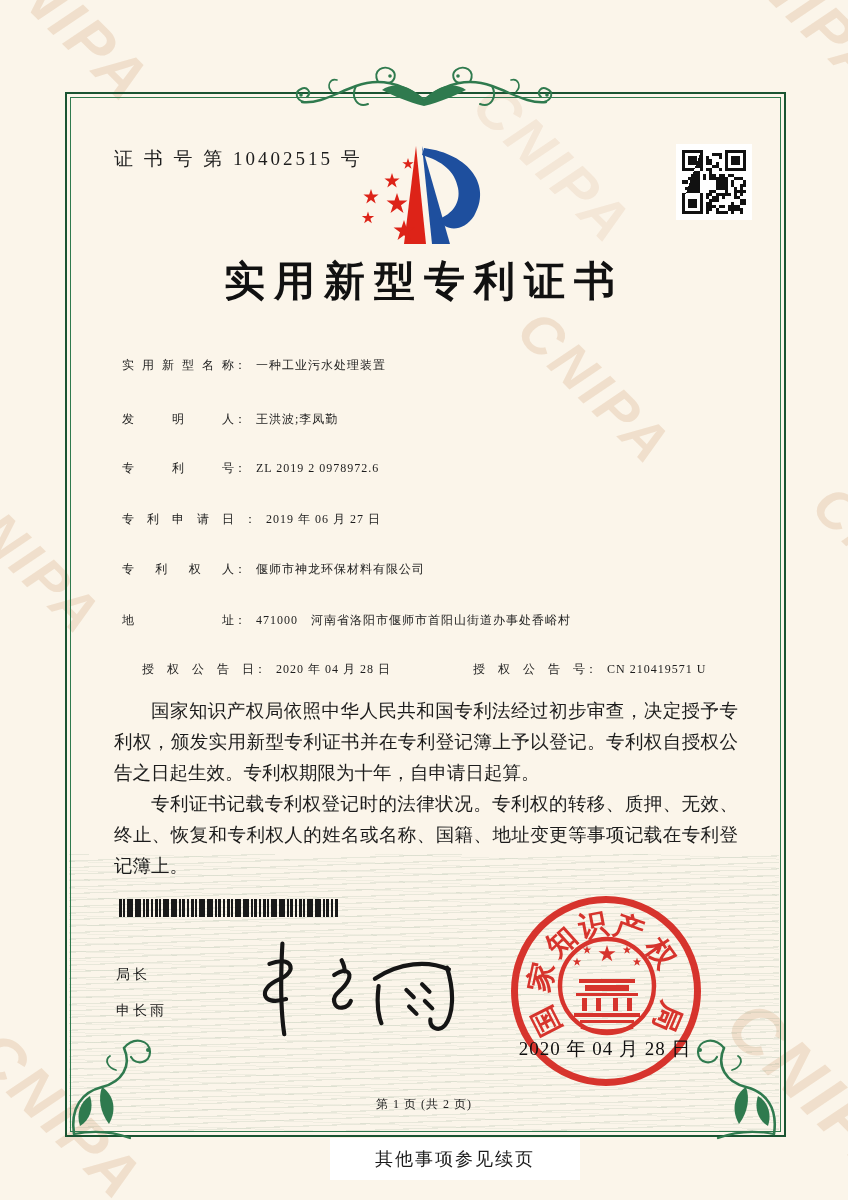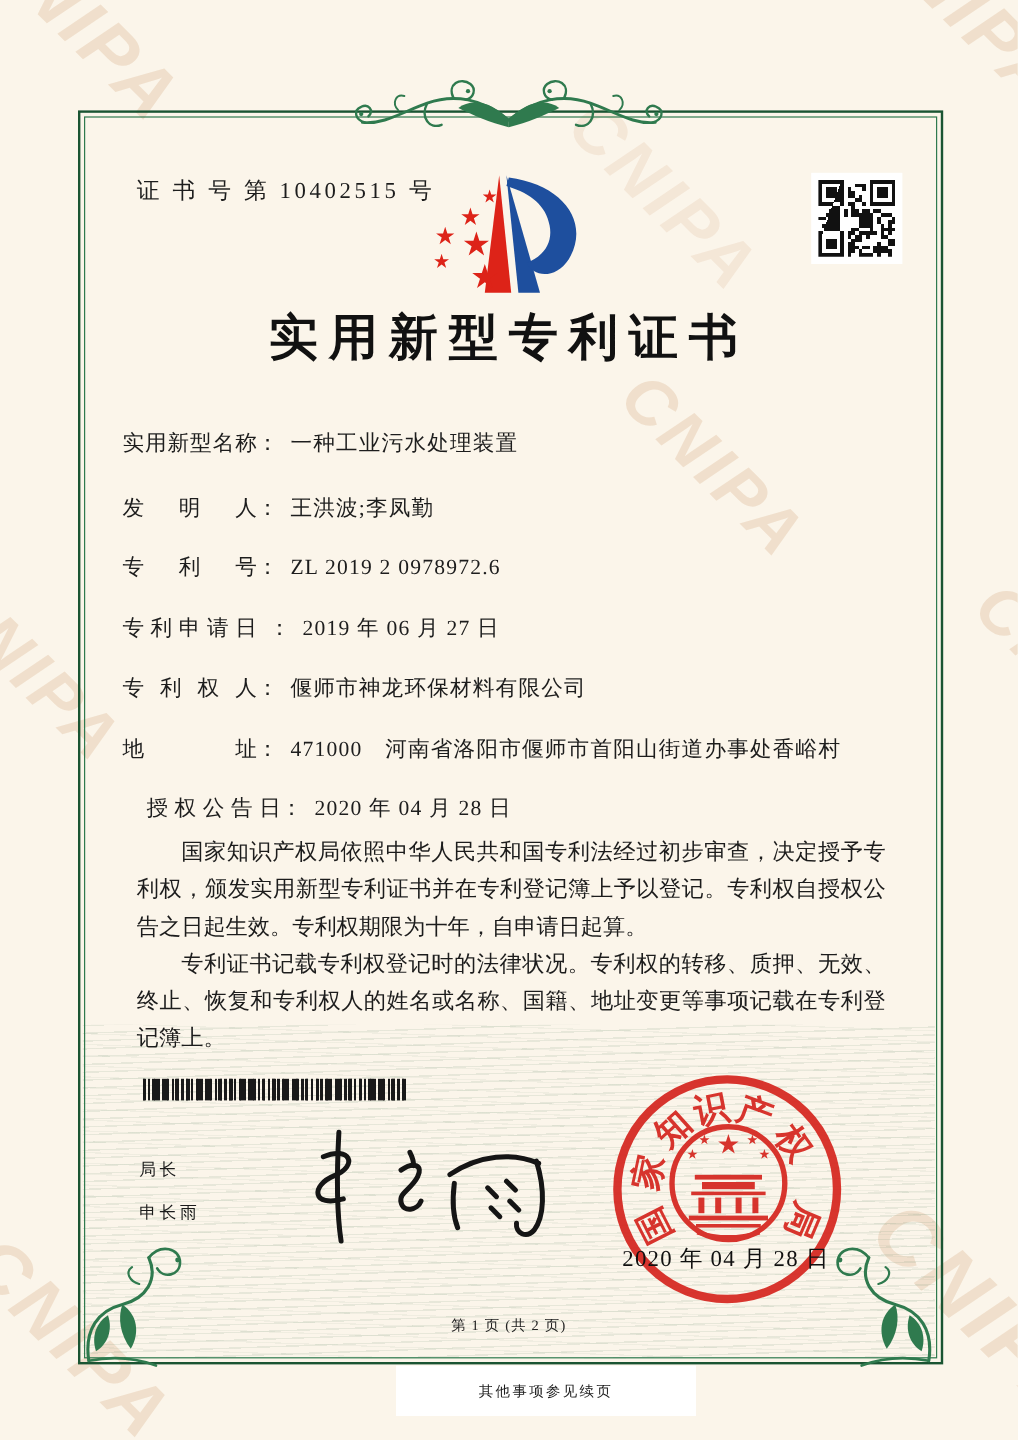--- a/index.html
+++ b/index.html
@@ -50,22 +50,22 @@
   }
   .qr svg{width:64px;height:64px;}
   
   .title{
     position:absolute;left:0;right:0;top:254px;z-index:5;
     text-align:center;font-size:41px;font-weight:bold;
     letter-spacing:9px;color:#111;
   }
   
   .field{
-    position:absolute;left:102px;z-index:5;
-    font-size:18px;color:#1d1d1d;white-space:nowrap;
+    position:absolute;left:122px;z-index:5;
+    font-size:12px;color:#1d1d1d;white-space:nowrap;
   }
   .lbl{
     display:inline-block;width:112px;
     text-align:justify;text-align-last:justify;
     vertical-align:bottom;
   }
   .colon{display:inline-block;margin-right:10px;}
   .val{letter-spacing:1px;}
   .grant-no{position:absolute;left:331px;top:0;white-space:nowrap;}
   
@@ -109,21 +109,21 @@
   }
   
   .page-num{
     position:absolute;left:0;right:0;top:1096px;z-index:5;
     text-align:center;font-size:12px;color:#222;letter-spacing:1px;
   }
   .cont-strip{
     position:absolute;left:330px;top:1138px;width:250px;height:42px;z-index:5;
     background:#fff;display:flex;align-items:center;justify-content:center;
   }
-  .cont-strip span{font-size:12px;letter-spacing:2px;color:#1c1c1c;}
+  .cont-strip span{font-size:18px;letter-spacing:2px;color:#1c1c1c;}
 </style>
 </head>
 <body>
 
 <div class="wm" style="left:-38px;top:-18px;font-size:62px;">CNIPA</div>
 <div class="wm" style="left:700px;top:-30px;font-size:62px;">CNIPA</div>
 <div class="wm" style="left:455px;top:130px;font-size:58px;color:rgba(219,176,140,0.20);">CNIPA</div>
 <div class="wm" style="left:500px;top:355px;font-size:56px;">CNIPA</div>
 <div class="wm" style="left:-70px;top:525px;font-size:56px;">CNIPA</div>
 <div class="wm" style="left:795px;top:530px;font-size:56px;">CNIPA</div>
@@ -224,20 +224,23 @@
 </div>
 <div class="field" style="top:561px;">
   <span class="lbl">专利权人</span><span class="colon">：</span><span class="val">偃师市神龙环保材料有限公司</span>
 </div>
 <div class="field" style="top:612px;">
   <span class="lbl">地址</span><span class="colon">：</span><span class="val">471000　河南省洛阳市偃师市首阳山街道办事处香峪村</span>
 </div>
 
 <div class="field" style="top:661px;width:624px;margin-left:20px;">
   <span class="lbl">授权公告日</span><span class="colon">：</span><span class="val">2020 年 04 月 28 日</span>
+  <span class="grant-no">
+    <span class="lbl">授权公告号</span><span class="colon">：</span><span class="val">CN 210419571 U</span>
+  </span>
 </div>
 
 <div class="body-text">
   <p>国家知识产权局依照中华人民共和国专利法经过初步审查，决定授予专利权，颁发实用新型专利证书并在专利登记簿上予以登记。专利权自授权公告之日起生效。专利权期限为十年，自申请日起算。</p>
   <p>专利证书记载专利权登记时的法律状况。专利权的转移、质押、无效、终止、恢复和专利权人的姓名或名称、国籍、地址变更等事项记载在专利登记簿上。</p>
 </div>
 
 <div class="barcode"></div>
 
 <div class="director" style="top:966px;">局长</div>

